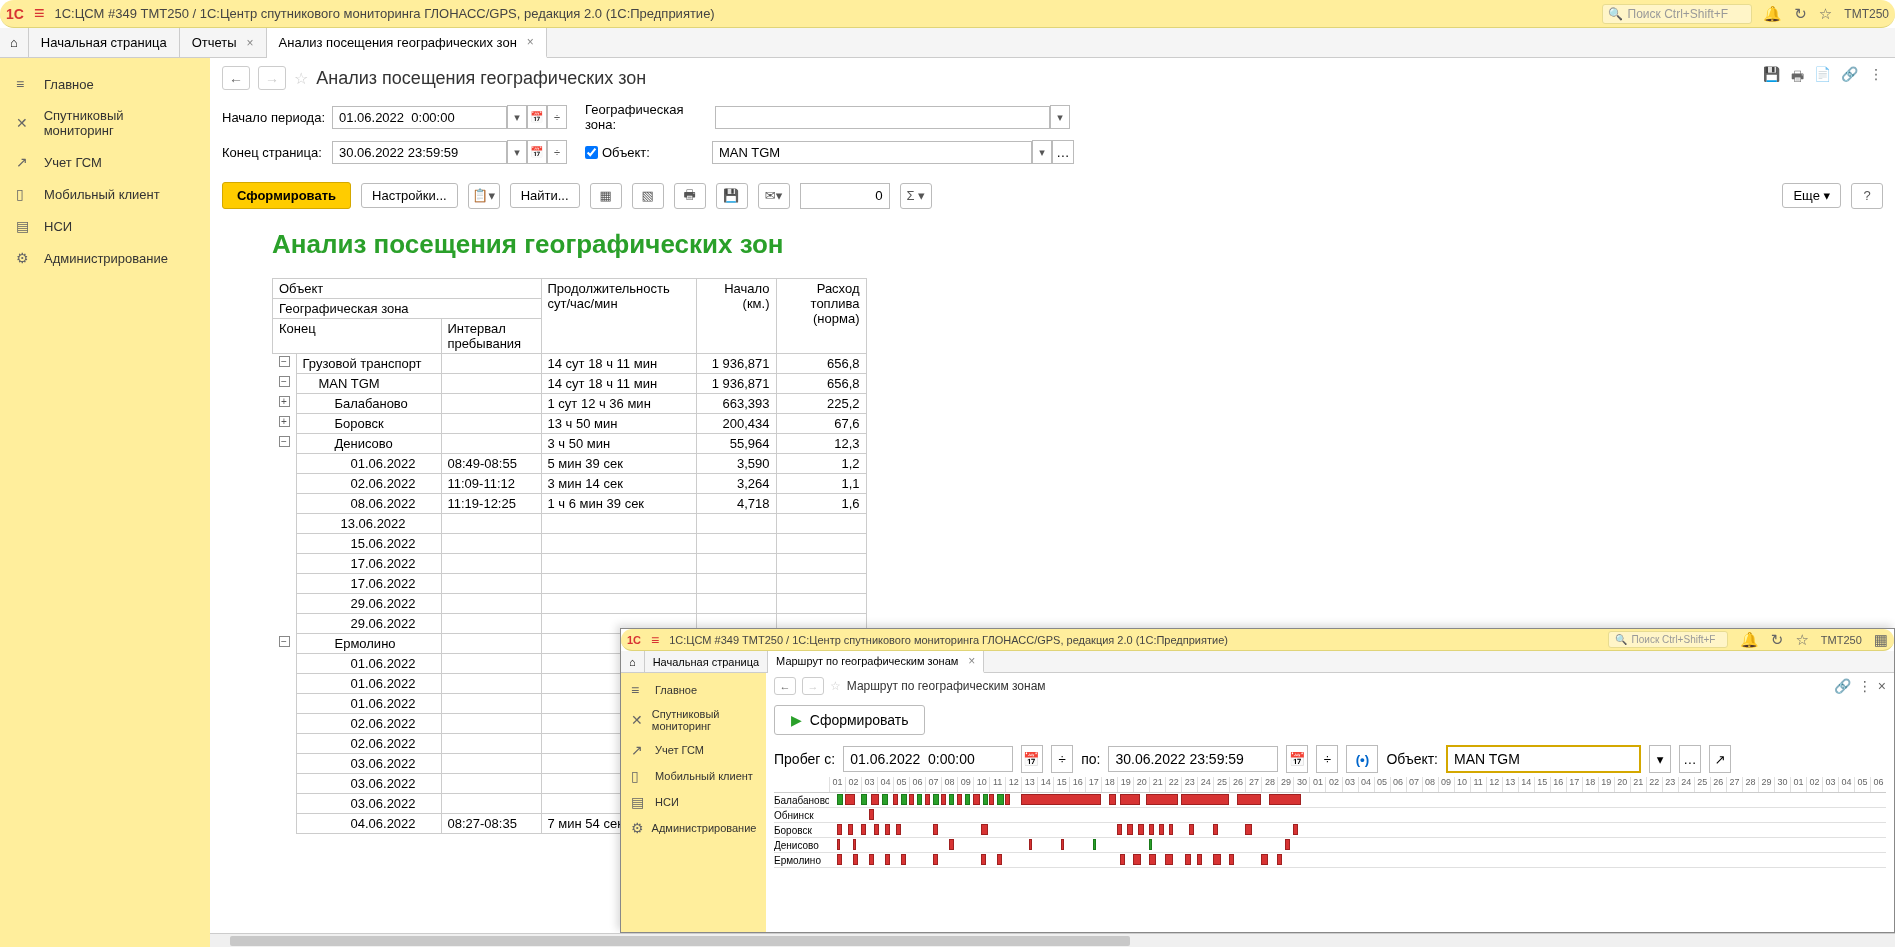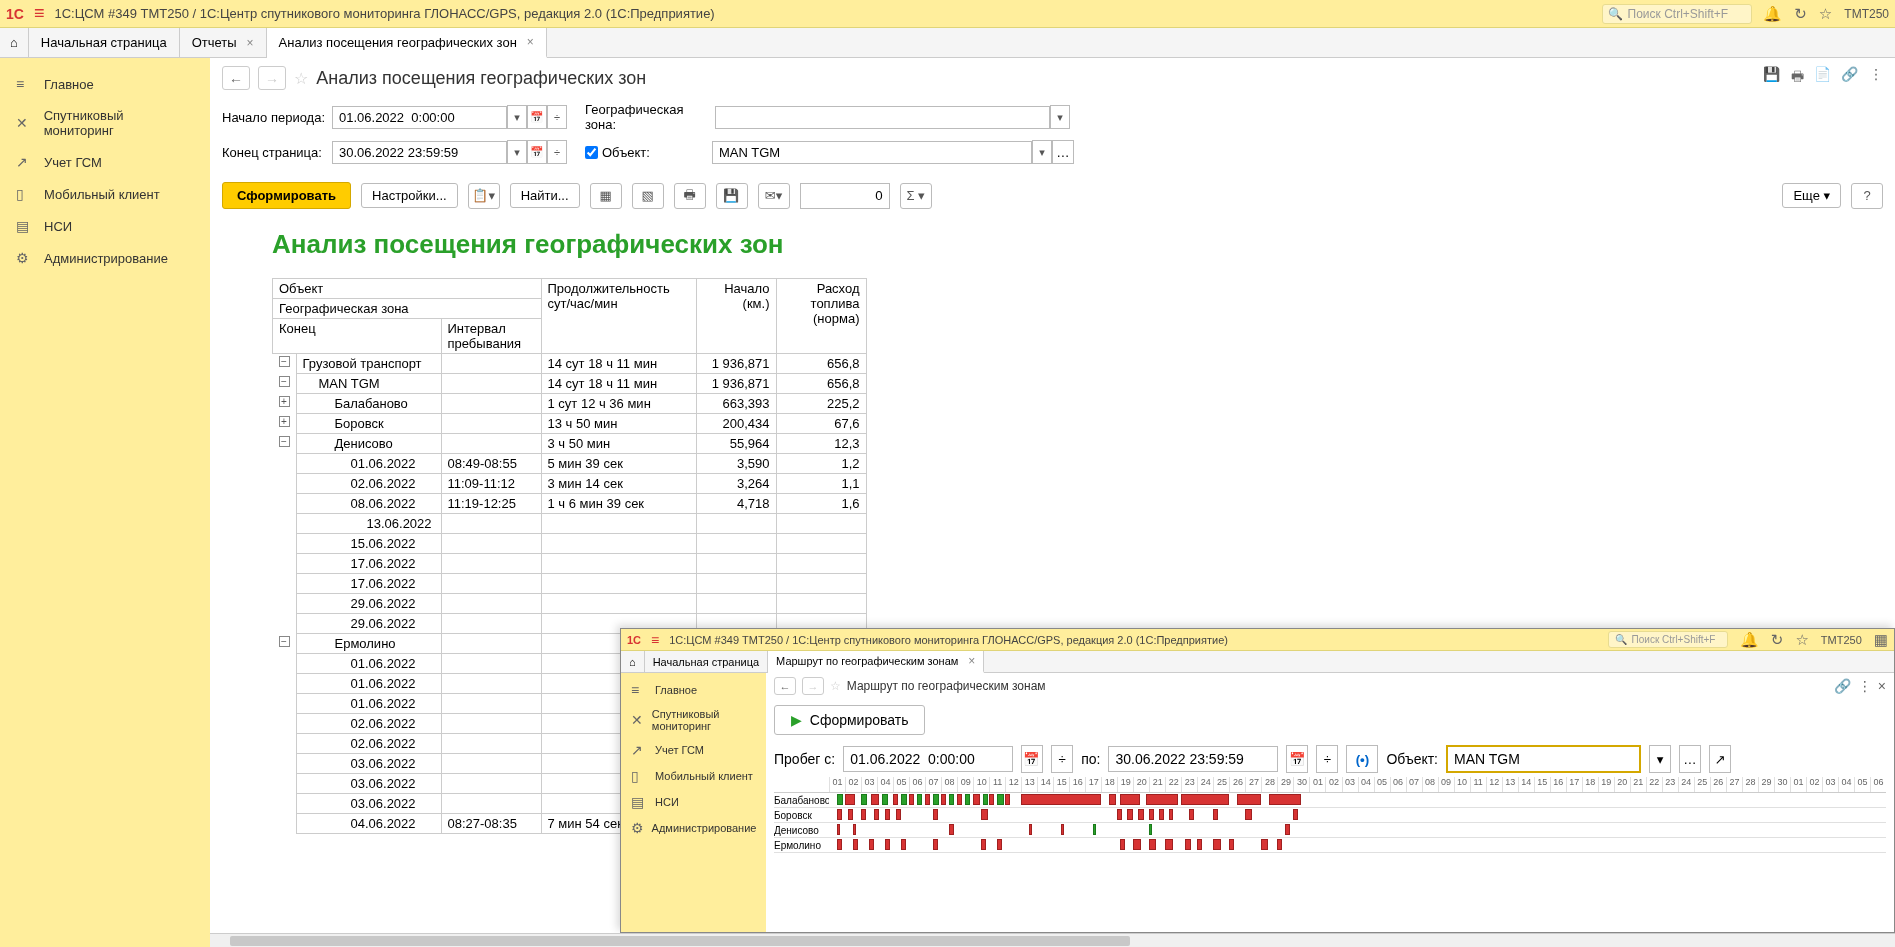--- a/index.html
+++ b/index.html
@@ -1,17 +1,17 @@
 <!DOCTYPE html>
 <html><head>
 <meta charset="utf-8">
 <style>
 * { box-sizing: border-box; margin: 0; padding: 0; font-family: Arial, sans-serif; }
 body { font-size: 12px; overflow: hidden; background: #fff; }
-.title-bar { background: #ffee9c; height: 28px; display: flex; align-items: center; padding: 0 6px; border-bottom: 1px solid #e0d478; }
+.title-bar { background: #ffee9c; height: 28px; display: flex; align-items: center; padding: 0 6px; border-bottom: 1px solid #e0d478; border-radius: 14px; }
 .title-bar .logo { color: #d73333; font-weight: bold; font-size: 14px; margin-right: 10px; }
 .title-bar .menu-icon { color: #d73333; font-size: 18px; margin-right: 10px; cursor: pointer; }
 .title-bar .title-text { flex: 1; color: #444; font-size: 13px; }
 .title-bar .search-box { background: #fff5c8; border: 1px solid #e8dc90; border-radius: 3px; padding: 2px 6px; display: flex; align-items: center; gap: 4px; color: #999; width: 150px; }
 .title-bar .icon-btn { margin-left: 12px; cursor: pointer; color: #666; font-size: 15px; }
 .title-bar .right-label { margin-left: 12px; color: #555; }
 .tab-bar { height: 30px; background: #f5f5f5; display: flex; align-items: stretch; border-bottom: 1px solid #ccc; }
 .tab-bar .tab { display: flex; align-items: center; padding: 0 12px; border-right: 1px solid #ccc; font-size: 13px; cursor: pointer; gap: 6px; }
 .tab-bar .tab.home-icon { padding: 0 10px; }
 .tab-bar .tab .close { color: #888; font-size: 12px; margin-left: 4px; }
@@ -284,21 +284,21 @@
             <tr>
               <td class="expand-col"></td>
               <td style="padding-left:54px;width:145px">08.06.2022</td>
               <td style="width:100px">11:19-12:25</td>
               <td style="width:155px">1 ч 6 мин 39 сек</td>
               <td class="num">4,718</td>
               <td class="num">1,6</td>
             </tr>
             <tr>
               <td class="expand-col"></td>
-              <td style="padding-left:70px;width:145px">13.06.2022</td>
+              <td style="padding-left:44px;width:145px">13.06.2022</td>
               <td style="width:100px"></td>
               <td style="width:155px"></td>
               <td class="num"></td>
               <td class="num"></td>
             </tr>
             <tr>
               <td class="expand-col"></td>
               <td style="padding-left:54px;width:145px">15.06.2022</td>
               <td style="width:100px"></td>
               <td style="width:155px"></td>
@@ -605,20 +605,26 @@
                       <div class="gantt-bar red" style="left: 18.1818%; width: 7.57576%;"></div>
                       <div class="gantt-bar red" style="left: 26.5152%; width: 0.606061%;"></div>
                       <div class="gantt-bar red" style="left: 27.5758%; width: 1.81818%;"></div>
                       <div class="gantt-bar red" style="left: 30%; width: 3.0303%;"></div>
                       <div class="gantt-bar red" style="left: 33.3333%; width: 4.54545%;"></div>
                       <div class="gantt-bar red" style="left: 38.6364%; width: 2.27273%;"></div>
                       <div class="gantt-bar red" style="left: 41.6667%; width: 3.0303%;"></div>
                     </div>
                   </div>
                   <div class="gantt-row">
+                    <div class="gantt-row-label">Обнинск</div>
+                    <div class="gantt-bars">
+                      <div class="gantt-bar red" style="left: 3.78788%; width: 0.454545%;"></div>
+                    </div>
+                  </div>
+                  <div class="gantt-row">
                     <div class="gantt-row-label">Боровск</div>
                     <div class="gantt-bars">
                       <div class="gantt-bar red" style="left: 0.757576%; width: 0.454545%;"></div>
                       <div class="gantt-bar red" style="left: 1.81818%; width: 0.454545%;"></div>
                       <div class="gantt-bar red" style="left: 3.0303%; width: 0.454545%;"></div>
                       <div class="gantt-bar red" style="left: 4.24242%; width: 0.454545%;"></div>
                       <div class="gantt-bar red" style="left: 5.30303%; width: 0.454545%;"></div>
                       <div class="gantt-bar red" style="left: 6.36364%; width: 0.454545%;"></div>
                       <div class="gantt-bar red" style="left: 9.84848%; width: 0.454545%;"></div>
                       <div class="gantt-bar red" style="left: 14.3939%; width: 0.606061%;"></div>

